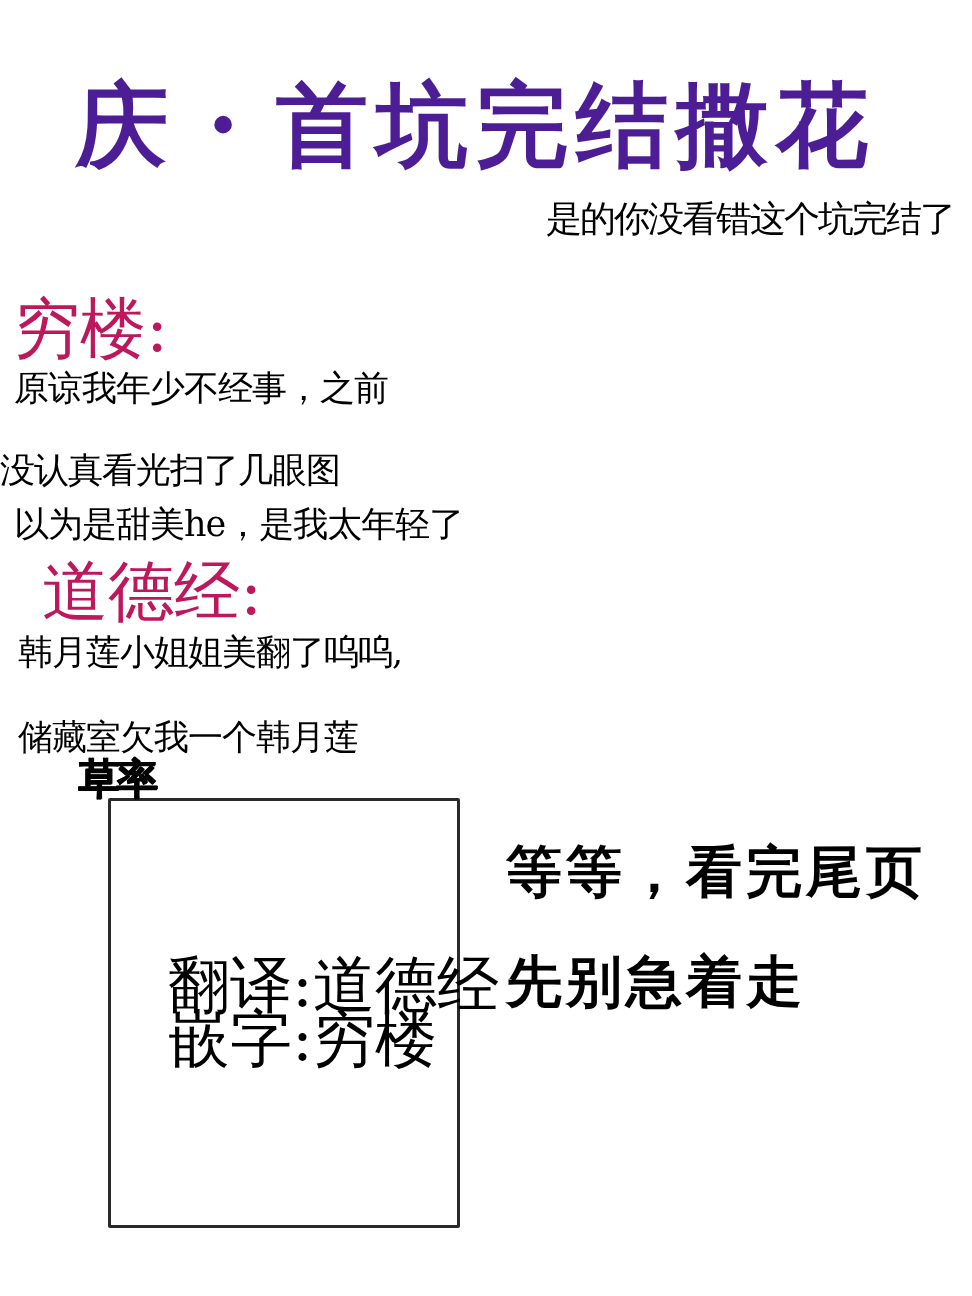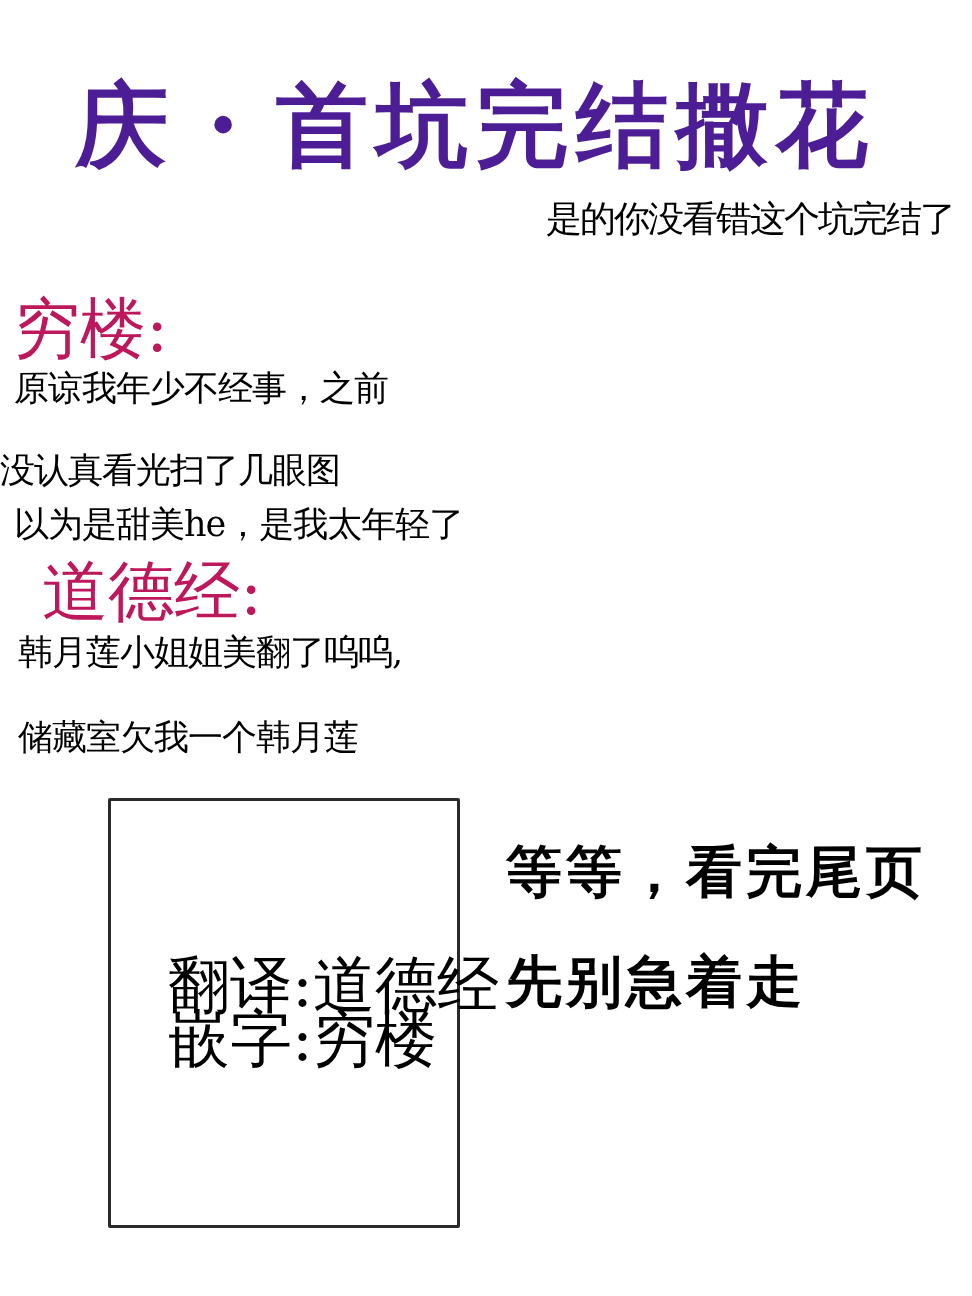--- a/index.html
+++ b/index.html
@@ -111,19 +111,20 @@
 <div class="body-line" style="left:0; top:418px;margin-top:22px;">没认真看光扫了几眼图</div>
 <div class="body-line" style="left:14px; top:478px;margin-top:16px;">以为是甜美he，是我太年轻了</div>
 
 <div class="section-heading" style="left:18px; top:563px;margin-left:24px;">道德经:</div>
 <div class="body-line" style="left:18px; top:622px;">韩月莲小姐姐美翻了呜呜,</div>
 <div class="body-line" style="left:18px; top:682px;margin-top:25px;">储藏室欠我一个韩月莲</div>
 
 <div class="panel-box"></div>
 
 <div class="group-logo">
+  <span class="l1">草率</span>
 </div>
 
 <div class="credit-line" style="top:958px;">翻译:道德经</div>
 <div class="credit-line" style="top:1012px;">嵌字:穷楼</div>
 
 <div class="note" style="top:840px;">等等，看完尾页</div>
 <div class="note" style="top:950px;">先别急着走</div>
 
 </body></html>

